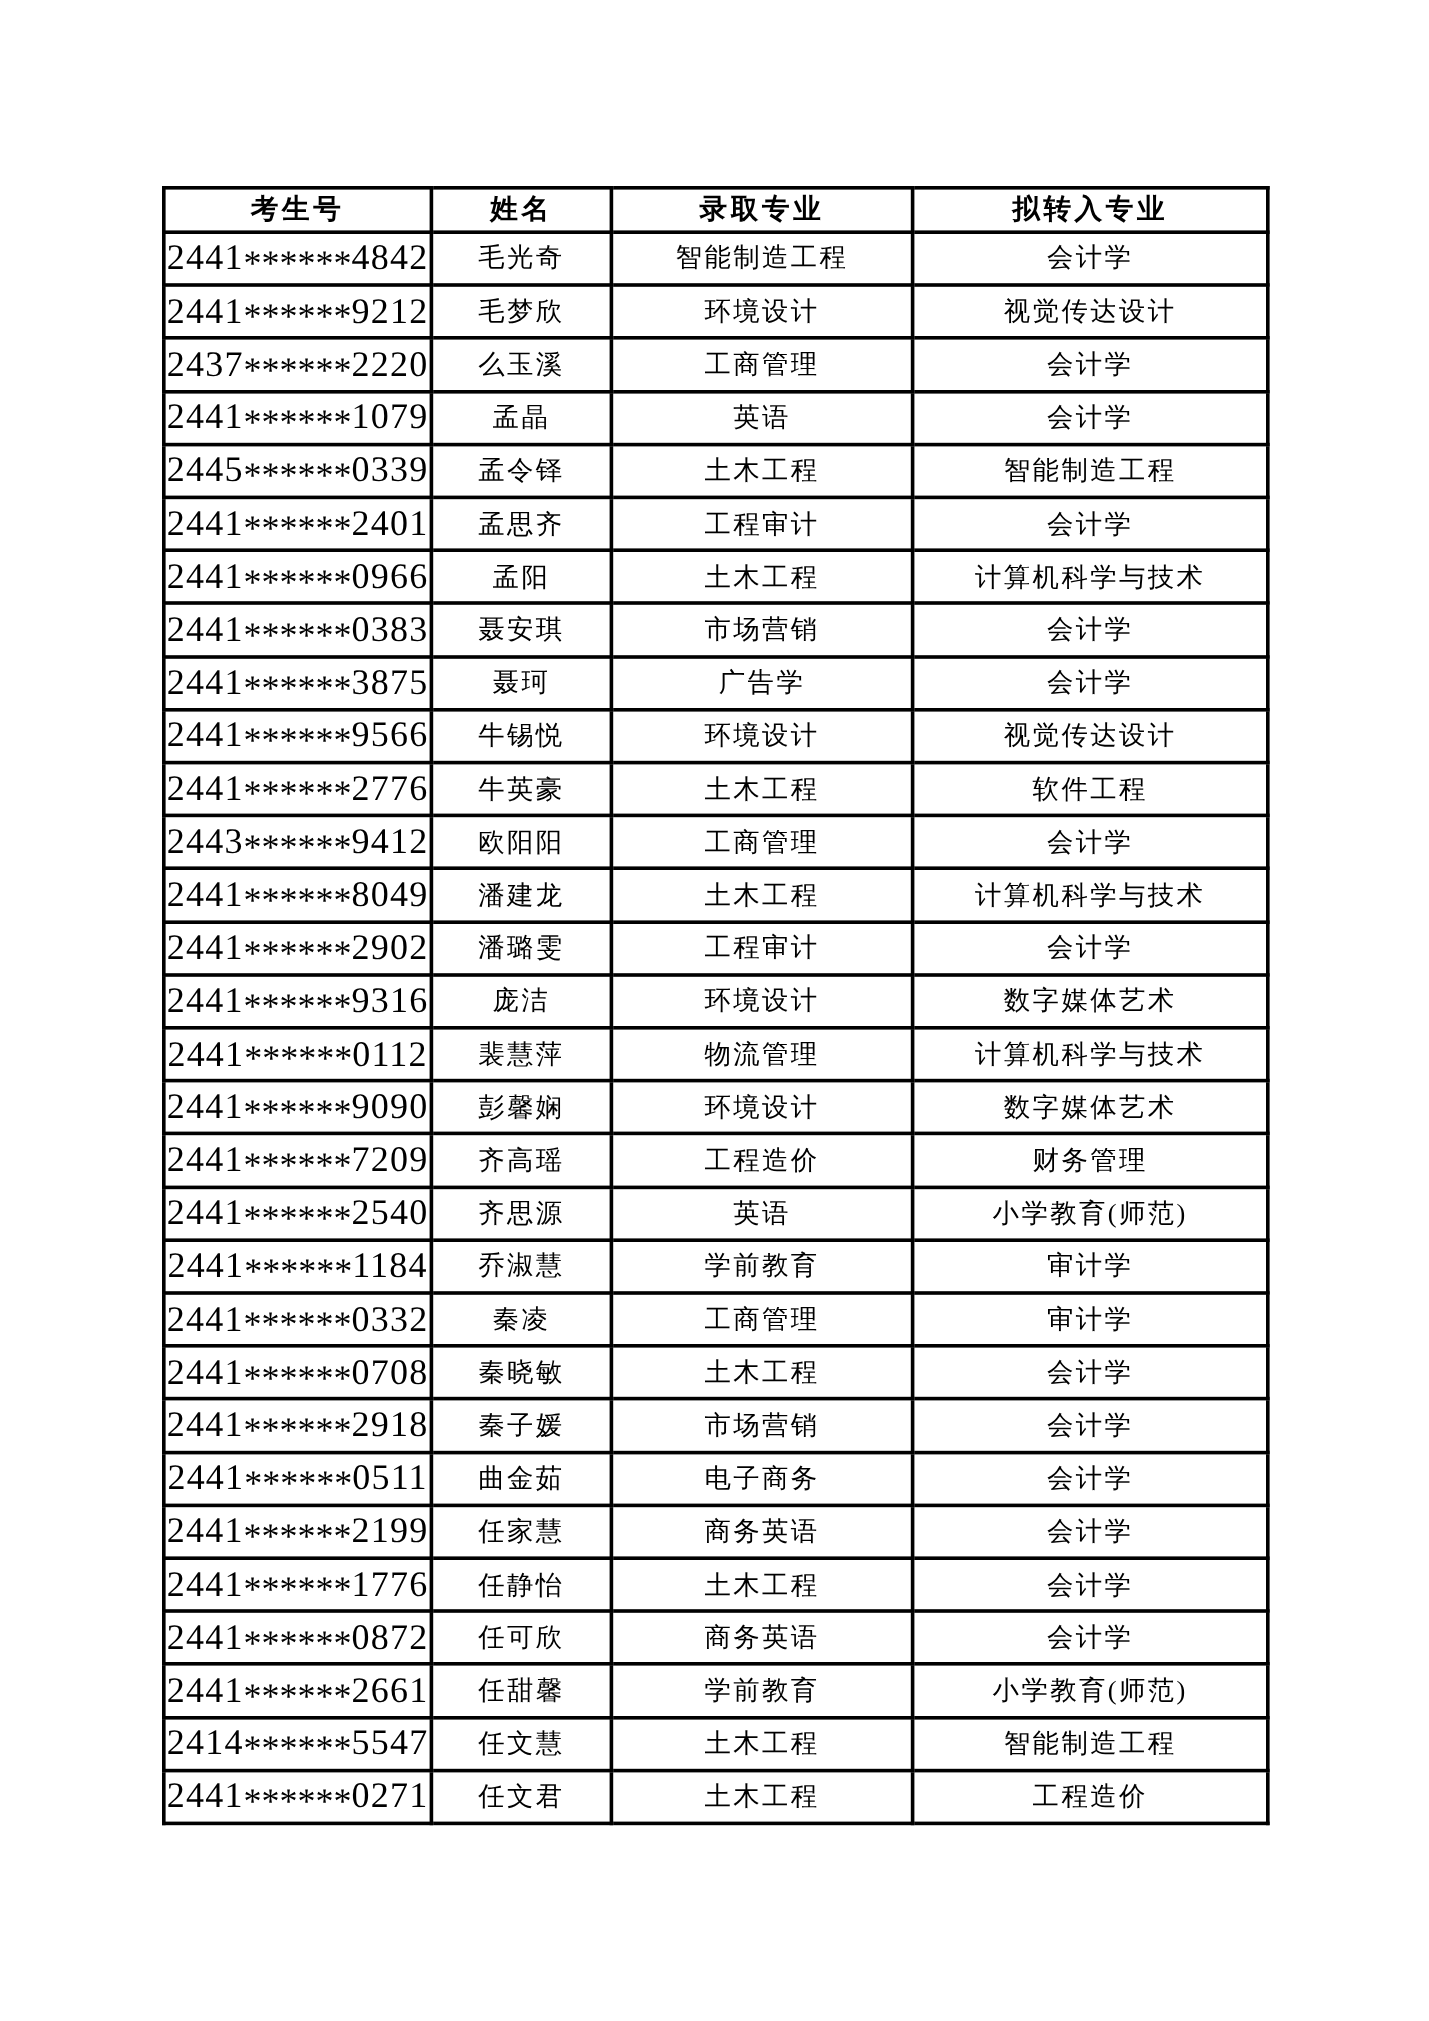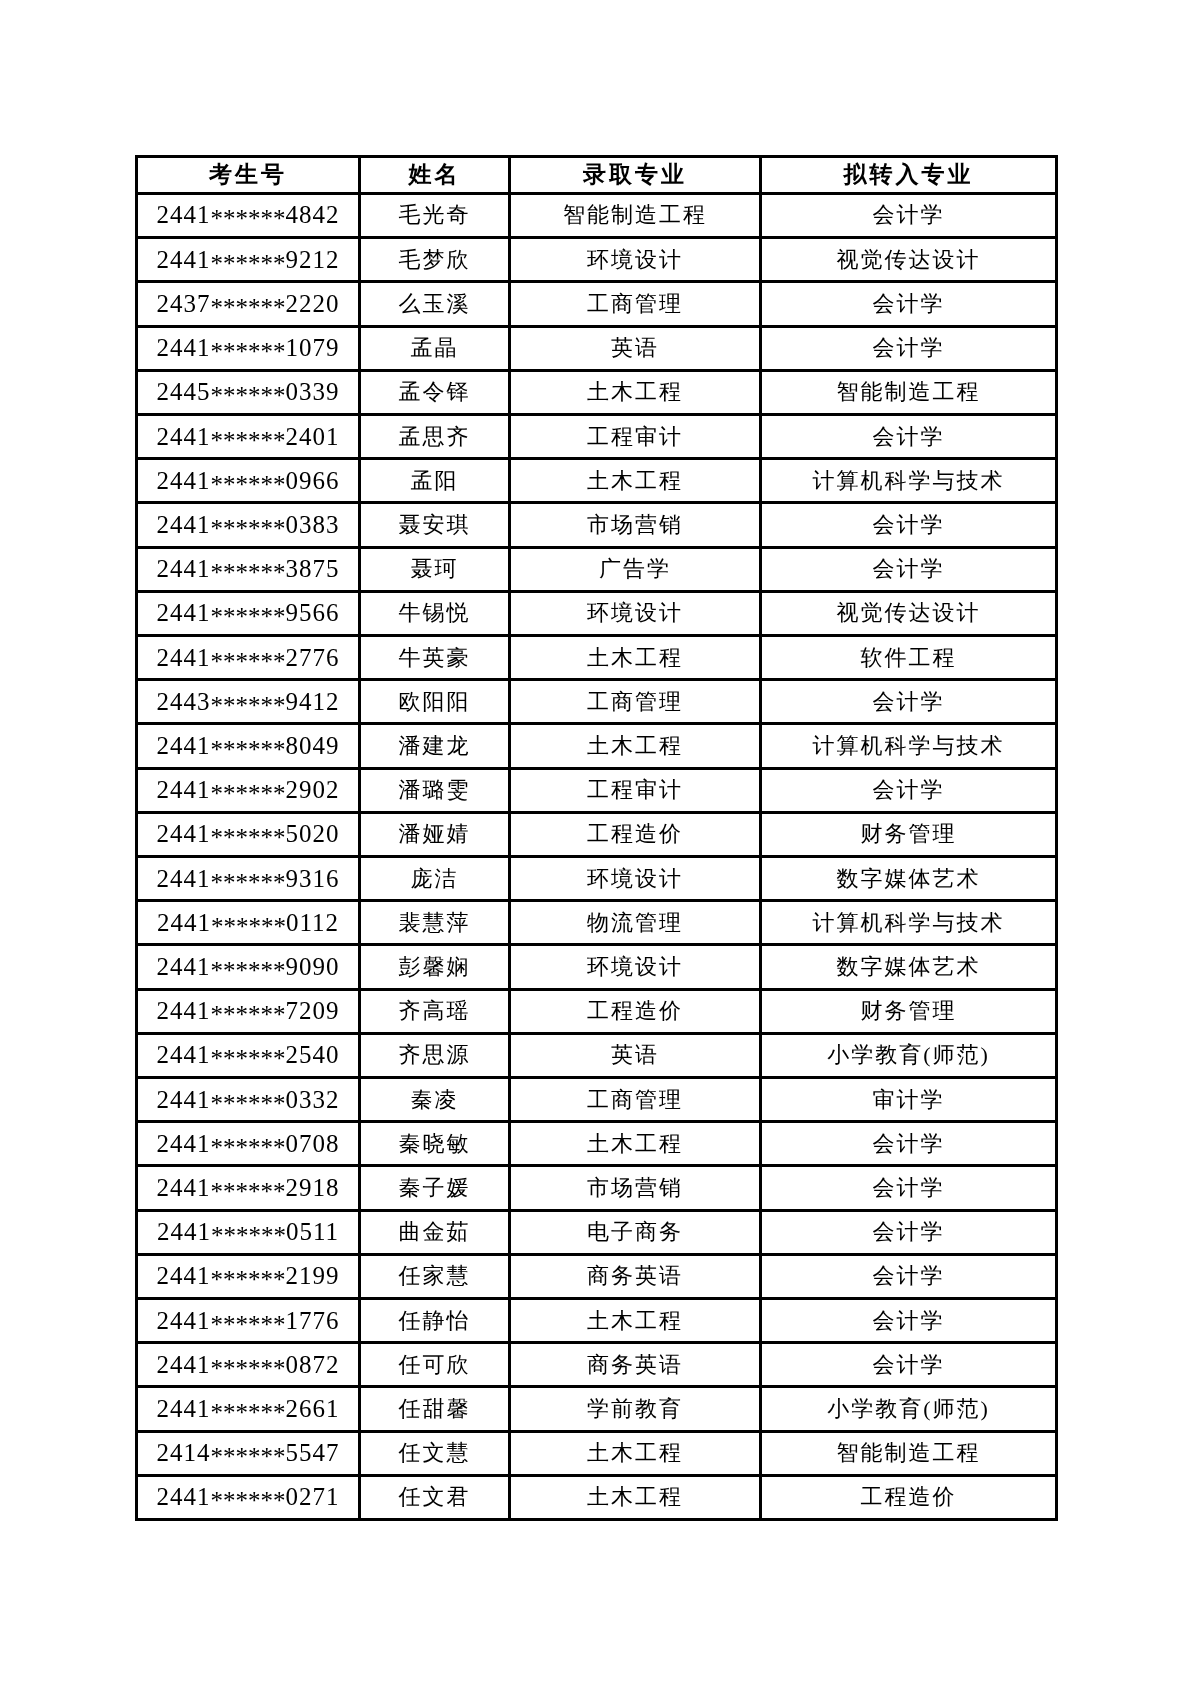--- a/index.html
+++ b/index.html
@@ -35,21 +35,21 @@
   }
   table.roster tr {
     height: 36.9px;
   }
   th.hdr {
     font-size: 23px;
     font-weight: bold;
     letter-spacing: 3px;
   }
   td.id-cell {
-    font-size: 25px;
+    font-size: 30px;
     letter-spacing: 1px;
   }
   td.cjk-cell {
     font-size: 22px;
     letter-spacing: 2px;
   }
   span.stars {
     position: relative;
     top: 0.16em;
     letter-spacing: 0;
@@ -152,26 +152,20 @@
         <td class="cjk-cell">土木工程</td>
         <td class="cjk-cell">计算机科学与技术</td>
       </tr>
       <tr>
         <td class="id-cell">2441<span class="stars">******</span>2902</td>
         <td class="cjk-cell">潘璐雯</td>
         <td class="cjk-cell">工程审计</td>
         <td class="cjk-cell">会计学</td>
       </tr>
       <tr>
-        <td class="id-cell">2441<span class="stars">******</span>5020</td>
-        <td class="cjk-cell">潘娅婧</td>
-        <td class="cjk-cell">工程造价</td>
-        <td class="cjk-cell">财务管理</td>
-      </tr>
-      <tr>
         <td class="id-cell">2441<span class="stars">******</span>9316</td>
         <td class="cjk-cell">庞洁</td>
         <td class="cjk-cell">环境设计</td>
         <td class="cjk-cell">数字媒体艺术</td>
       </tr>
       <tr>
         <td class="id-cell">2441<span class="stars">******</span>0112</td>
         <td class="cjk-cell">裴慧萍</td>
         <td class="cjk-cell">物流管理</td>
         <td class="cjk-cell">计算机科学与技术</td>
@@ -188,20 +182,26 @@
         <td class="cjk-cell">工程造价</td>
         <td class="cjk-cell">财务管理</td>
       </tr>
       <tr>
         <td class="id-cell">2441<span class="stars">******</span>2540</td>
         <td class="cjk-cell">齐思源</td>
         <td class="cjk-cell">英语</td>
         <td class="cjk-cell">小学教育(师范)</td>
       </tr>
       <tr>
+        <td class="id-cell">2441<span class="stars">******</span>1184</td>
+        <td class="cjk-cell">乔淑慧</td>
+        <td class="cjk-cell">学前教育</td>
+        <td class="cjk-cell">审计学</td>
+      </tr>
+      <tr>
         <td class="id-cell">2441<span class="stars">******</span>0332</td>
         <td class="cjk-cell">秦凌</td>
         <td class="cjk-cell">工商管理</td>
         <td class="cjk-cell">审计学</td>
       </tr>
       <tr>
         <td class="id-cell">2441<span class="stars">******</span>0708</td>
         <td class="cjk-cell">秦晓敏</td>
         <td class="cjk-cell">土木工程</td>
         <td class="cjk-cell">会计学</td>

